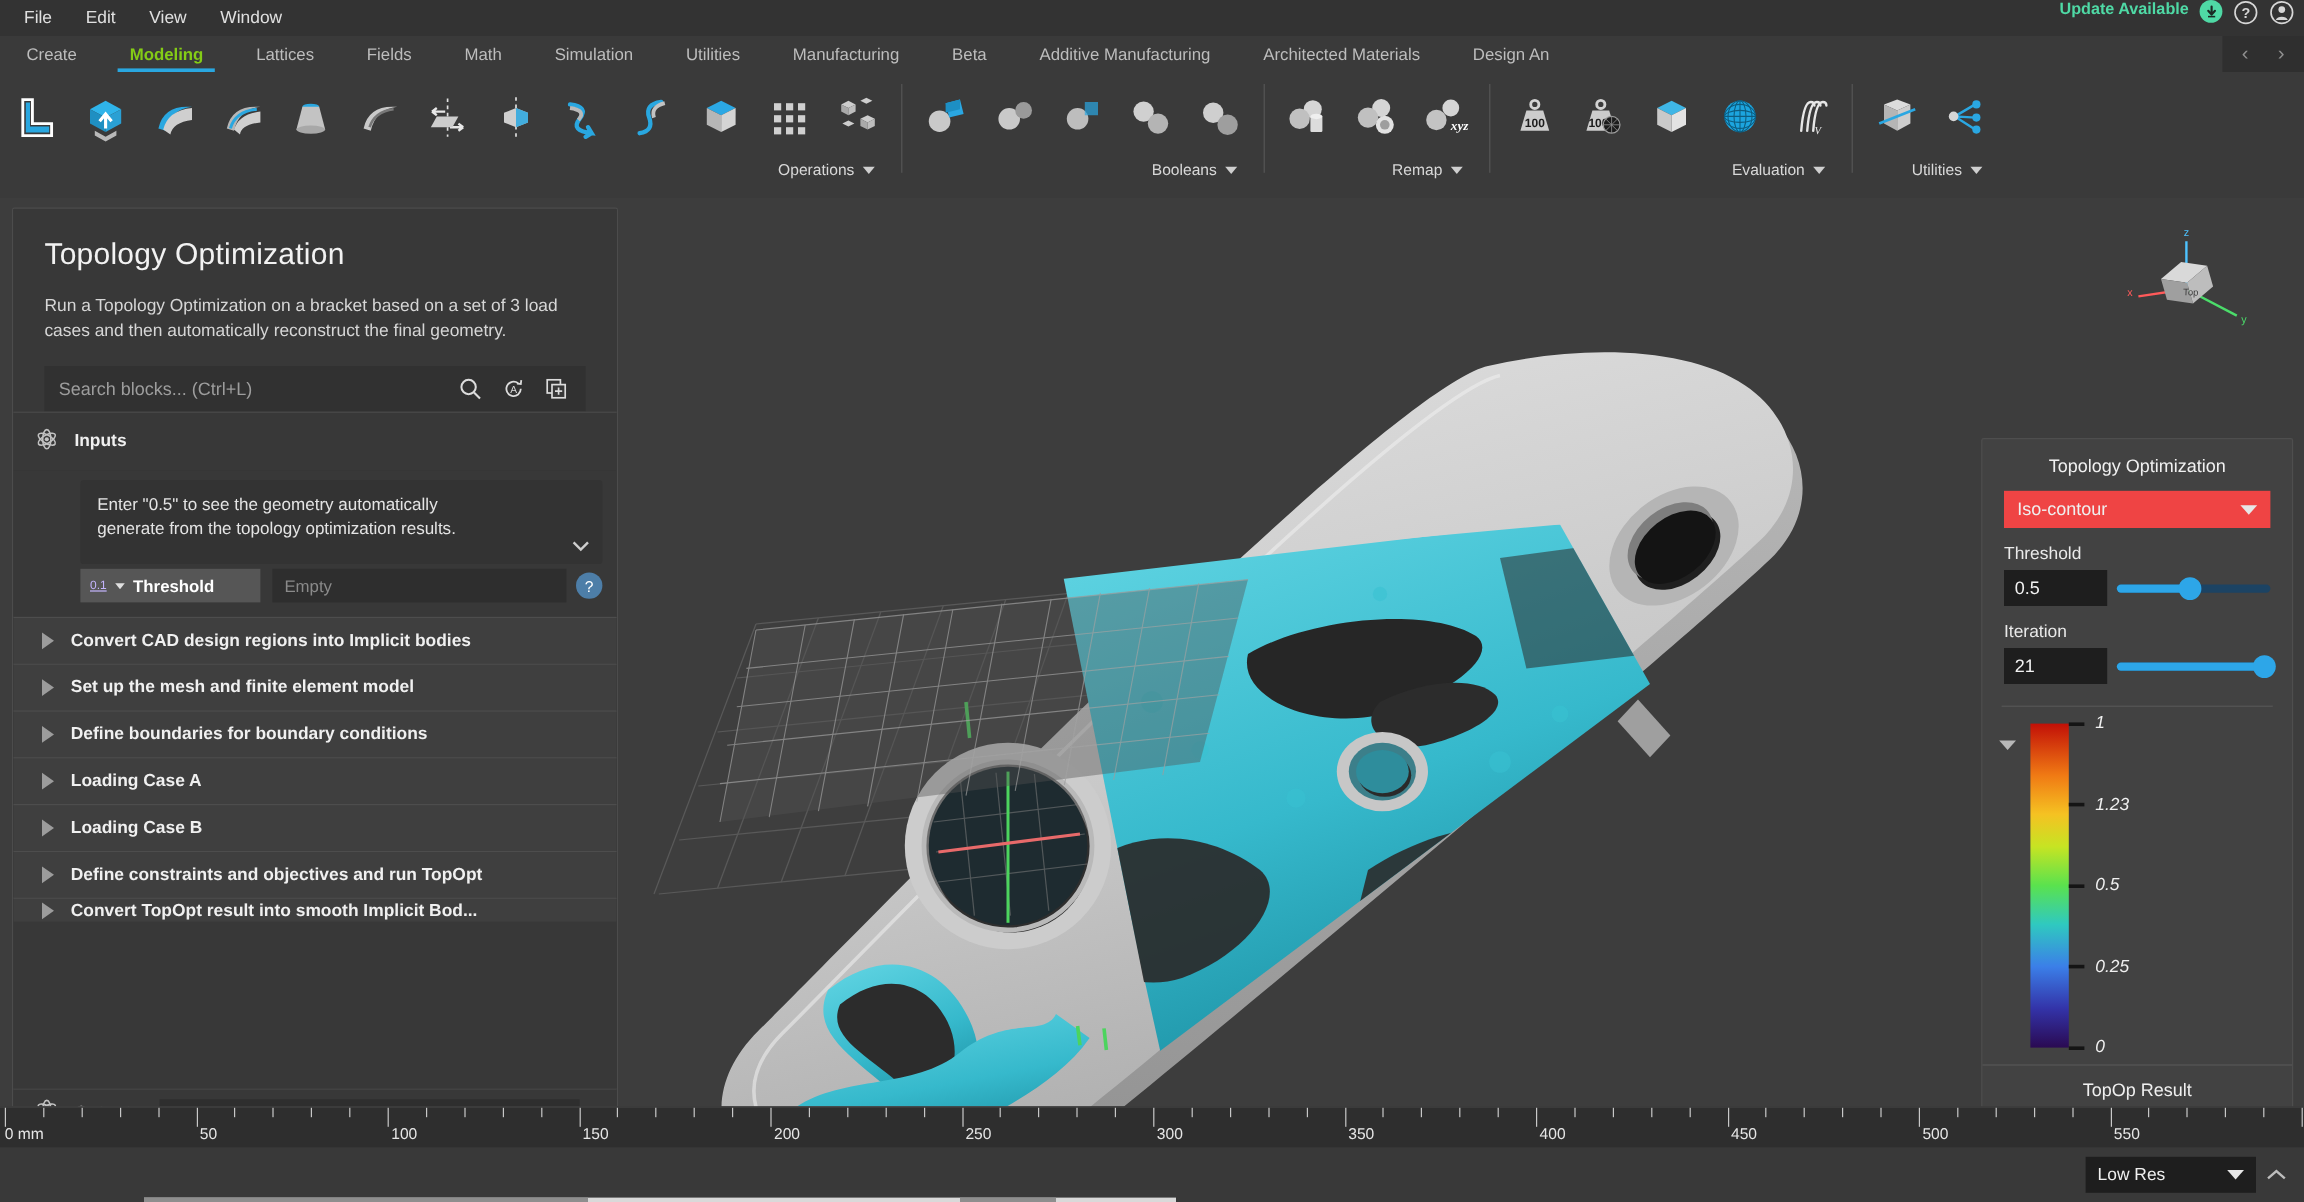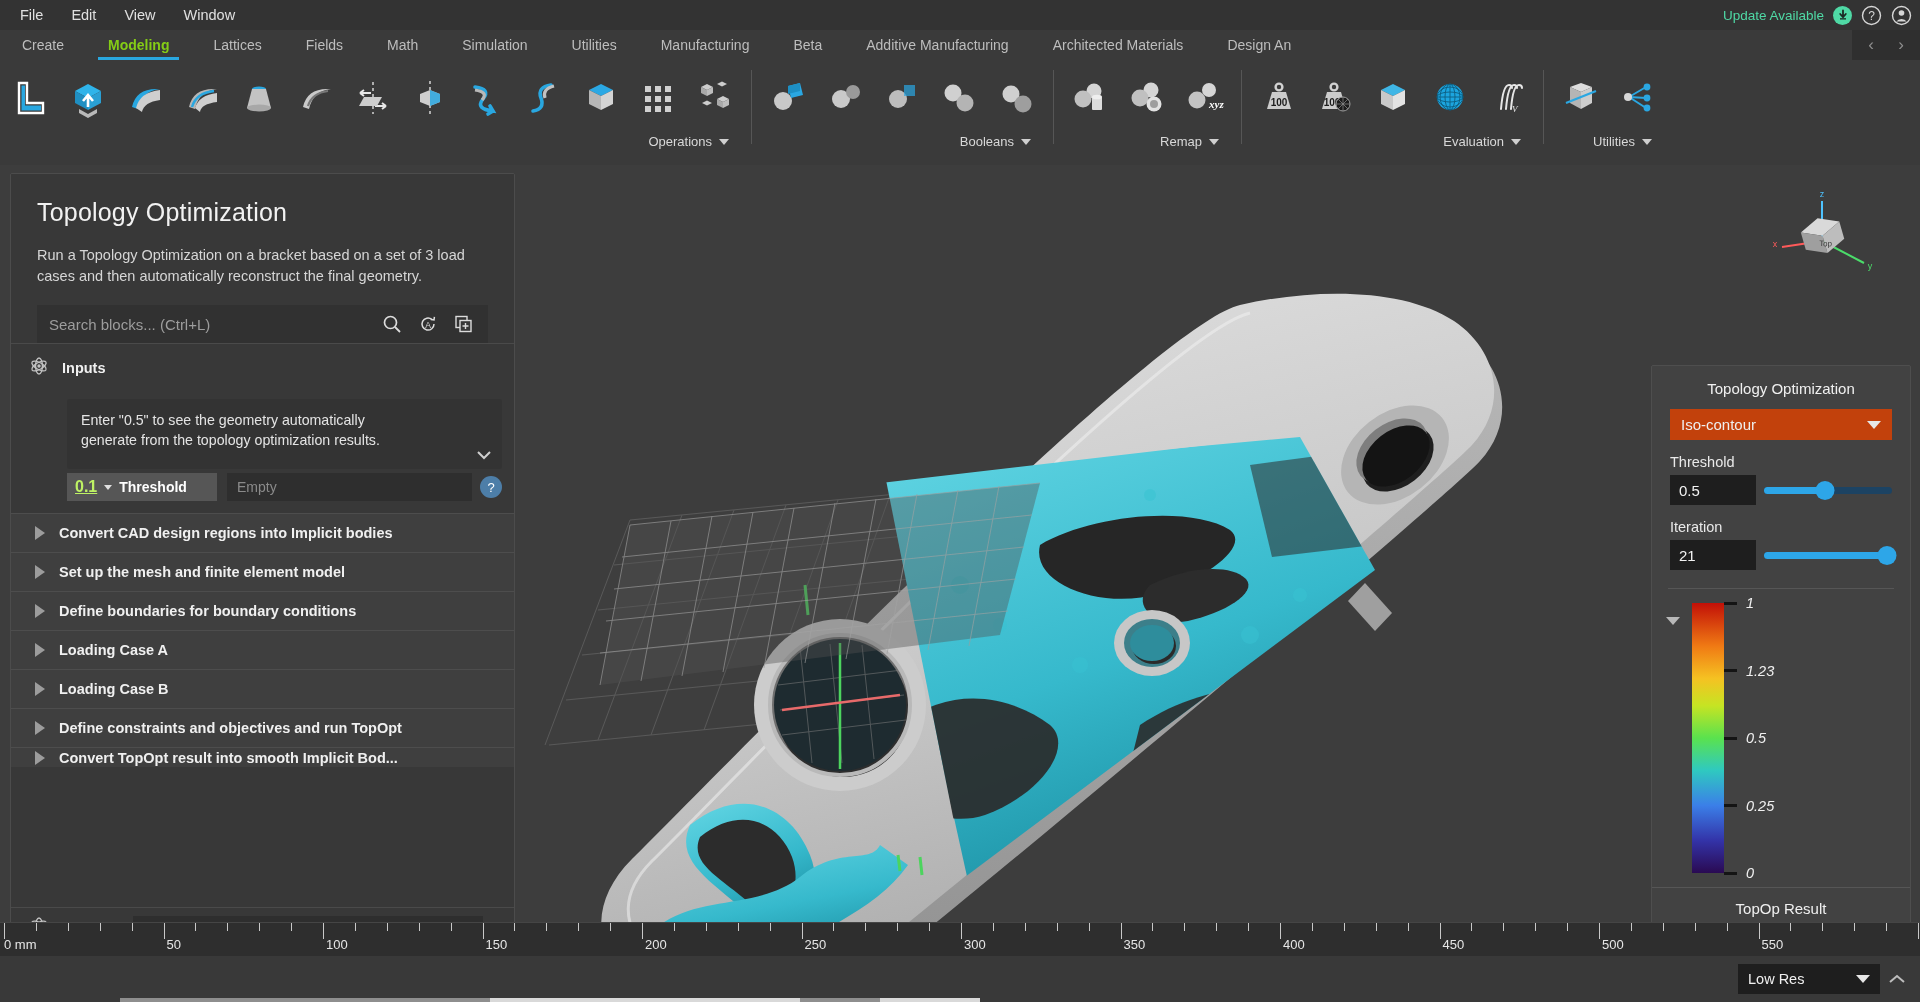--- a/index.html
+++ b/index.html
@@ -17,21 +17,21 @@
   .menubar {
     height: 30px; background: #333333; display: flex; align-items: center;
     flex: 0 0 30px; position: relative;
   }
   .menubar .mitem {
     font-size: 14.5px; color: #e0e0e0; padding: 0 14px; line-height: 30px; cursor: default;
   }
   .menubar .mitem:first-child { margin-left: 6px; }
   .menubar .right {
     position: absolute; right: 8px; top: 0; height: 30px;
-    display: flex; align-items: center; gap: 9px;
+    display: flex; align-items: flex-start; gap: 9px; font-weight: bold;
   }
   .update-text { font-size: 13.5px; color: #4fd9a5; }
   .dl-badge {
     width: 19px; height: 19px; border-radius: 50%; background: #4fd9a5;
     display: flex; align-items: center; justify-content: center;
   }
   .dl-badge svg { display:block; }
   .circ-icon { width: 21px; height: 21px; }
 
   
@@ -119,21 +119,21 @@
     position: absolute; right: 10px; bottom: 6px; color: #cfcfcf; font-size: 15px;
   }
 
   .param-row {
     display: flex; align-items: center; margin: 4px 12px 0 56px; height: 28px;
   }
   .param-label-cell {
     display: flex; align-items: center; gap: 7px; background: #565656; height: 28px;
     padding: 0 12px 0 8px; min-width: 150px;
   }
-  .param-prefix { font-size: 16px; color: #bef264; text-decoration: underline; font-weight: bold; }
+  .param-prefix { font-size: 10px; color: #c4b5fd; text-decoration: underline; }
   .mini-caret {
     width: 0; height: 0; border-left: 4px solid transparent; border-right: 4px solid transparent;
     border-top: 5px solid #e0e0e0;
   }
   .param-label { font-size: 14px; font-weight: bold; color: #ffffff; }
   .param-input {
     flex: 1 1 auto; height: 28px; background: #2e2e2e; display: flex; align-items: center;
     padding: 0 10px; margin-left: 10px; font-size: 14px; color: #8a8a8a;
   }
   .help-dot {
@@ -162,21 +162,21 @@
 
   
   .right-panel {
     position: absolute; right: 9px; top: 200px; width: 260px;
     background: #424242; border: 1px solid #4e4e4e; border-radius: 2px;
     display: flex; flex-direction: column; padding: 0;
   }
   .rp-title { text-align: center; font-size: 15px; color: #f0f0f0; padding: 14px 0 12px 0; }
   .rp-pad { padding: 0 18px 0 18px; }
   .rp-select {
-    height: 31px; background: #c2410c; display: flex; align-items: center; justify-content: space-between;
+    height: 31px; background: #ef4444; display: flex; align-items: center; justify-content: space-between;
     padding: 0 11px; font-size: 15px; color: #efefef;
   }
   .sel-caret {
     width: 0; height: 0; border-left: 7px solid transparent; border-right: 7px solid transparent;
     border-top: 8px solid #e7e7e7;
   }
   .rp-field-label { font-size: 14.5px; color: #e9e9e9; margin: 14px 0 5px 0; }
   .rp-field-row { display: flex; align-items: center; gap: 8px; }
   .rp-num {
     width: 86px; height: 30px; background: #1e1e1e; display: flex; align-items: center;

